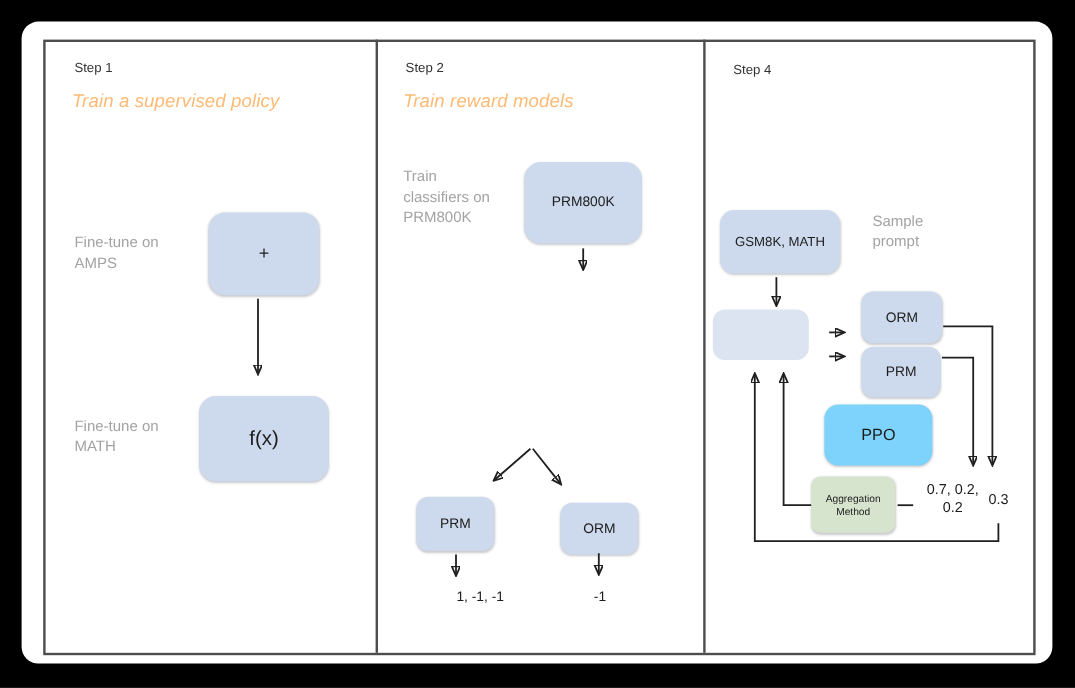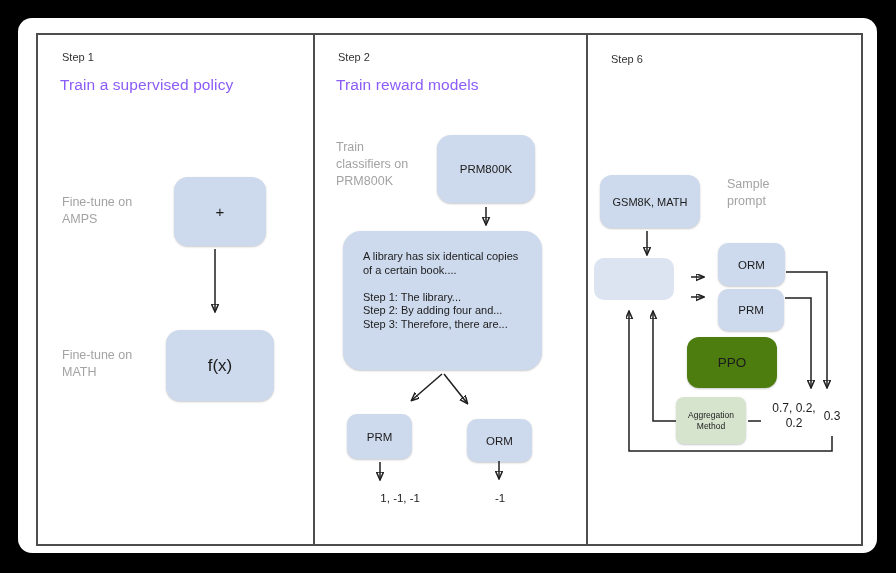--- a/index.html
+++ b/index.html
@@ -5,21 +5,21 @@
   html,body{margin:0;padding:0;background:#000;}
   #canvas{
     position:relative;width:896px;height:573px;background:#000;
     font-family:"Liberation Sans","DejaVu Sans",sans-serif;overflow:hidden;
   }
   .page{position:absolute;left:18px;top:18px;width:859px;height:535px;background:#fff;border-radius:14px;}
   .frame{position:absolute;left:36px;top:33px;width:823px;height:509px;border:2px solid #4d4d4d;background:transparent;}
   .divider{position:absolute;top:33px;width:2px;height:511px;background:#4d4d4d;}
   .label{position:absolute;color:#2b2b2b;white-space:pre-line;}
   .step-label{font-size:11px;color:#333;}
-  .panel-title{font-size:15.5px;color:#8b5cf6;line-height:21px;letter-spacing:.1px;}
+  .panel-title{font-size:15.5px;color:#fdba74;line-height:21px;letter-spacing:.1px;font-style:italic;}
   .side-label{font-size:12.5px;line-height:17px;color:#a3a3a3;}
   .box{
     position:absolute;display:flex;align-items:center;justify-content:center;text-align:center;
     background:#cdd9ec;border-radius:14px;color:#1c1c1c;font-size:12px;
     box-shadow:0 1px 2px rgba(40,45,60,.25);box-sizing:border-box;
   }
   .problem{
     align-items:flex-start;justify-content:flex-start;text-align:left;
     padding:19px 10px 0 20px;font-size:11px;line-height:13.6px;white-space:pre-line;border-radius:18px;
   }
@@ -48,45 +48,39 @@
   <div class="box" style="left:166px;top:330px;width:108px;height:71px;font-size:17px;">f(x)</div>
 
   <div class="label step-label" style="left:338px;top:51px;">Step 2</div>
   <div class="label panel-title" style="left:336px;top:74px;">Train reward models</div>
 
   <div class="label side-label" style="left:336px;top:139px;">Train
 classifiers on
 PRM800K</div>
   <div class="box" style="left:437px;top:135px;width:98px;height:68px;font-size:11.5px;">PRM800K</div>
 
-  <div class="box problem" style="left:343px;top:231px;width:199px;height:139px;">A library has six identical copies
-of a certain book....
-
-Step 1: The library...
-Step 2: By adding four and...
-Step 3: Therefore, there are...</div>
 
   <div class="box" style="left:347px;top:414px;width:65px;height:45px;border-radius:10px;font-size:11.5px;">PRM</div>
   <div class="box" style="left:467px;top:419px;width:65px;height:43px;border-radius:10px;font-size:11.5px;">ORM</div>
 
   <div class="score" style="left:340px;top:492px;width:80px;text-align:right;">1, -1, -1</div>
   <div class="score" style="left:470px;top:492px;width:60px;">-1</div>
 
-  <div class="label step-label" style="left:611px;top:53px;">Step 6</div>
+  <div class="label step-label" style="left:611px;top:53px;">Step 4</div>
 
   <div class="box" style="left:600px;top:175px;width:100px;height:53px;border-radius:12px;font-size:11px;">GSM8K, MATH</div>
   <div class="label side-label" style="left:727px;top:176px;">Sample
 prompt</div>
 
   <div class="box" style="left:594px;top:258px;width:80px;height:42px;border-radius:10px;background:#dce4f2;box-shadow:none;"></div>
 
   <div class="box" style="left:718px;top:243px;width:67px;height:43px;border-radius:10px;font-size:11.5px;">ORM</div>
   <div class="box" style="left:718px;top:289px;width:66px;height:42px;border-radius:10px;font-size:11.5px;">PRM</div>
 
-  <div class="box" style="left:687px;top:337px;width:90px;height:51px;border-radius:12px;background:#4d7c0f;font-size:13.5px;">PPO</div>
+  <div class="box" style="left:687px;top:337px;width:90px;height:51px;border-radius:12px;background:#7dd3fc;font-size:13.5px;">PPO</div>
 
   <div class="box" style="left:676px;top:397px;width:70px;height:47px;border-radius:8px;background:#d6e4ce;font-size:8.5px;line-height:10.5px;white-space:pre-line;">Aggregation
 Method</div>
 
   <div class="score" style="left:763px;top:401px;width:62px;font-size:12px;line-height:15px;">0.7, 0.2,
 0.2</div>
   <div class="score" style="left:812px;top:409px;width:40px;font-size:12px;">0.3</div>
 
   <svg class="wires" width="896" height="573" viewBox="0 0 896 573">
     <defs>

